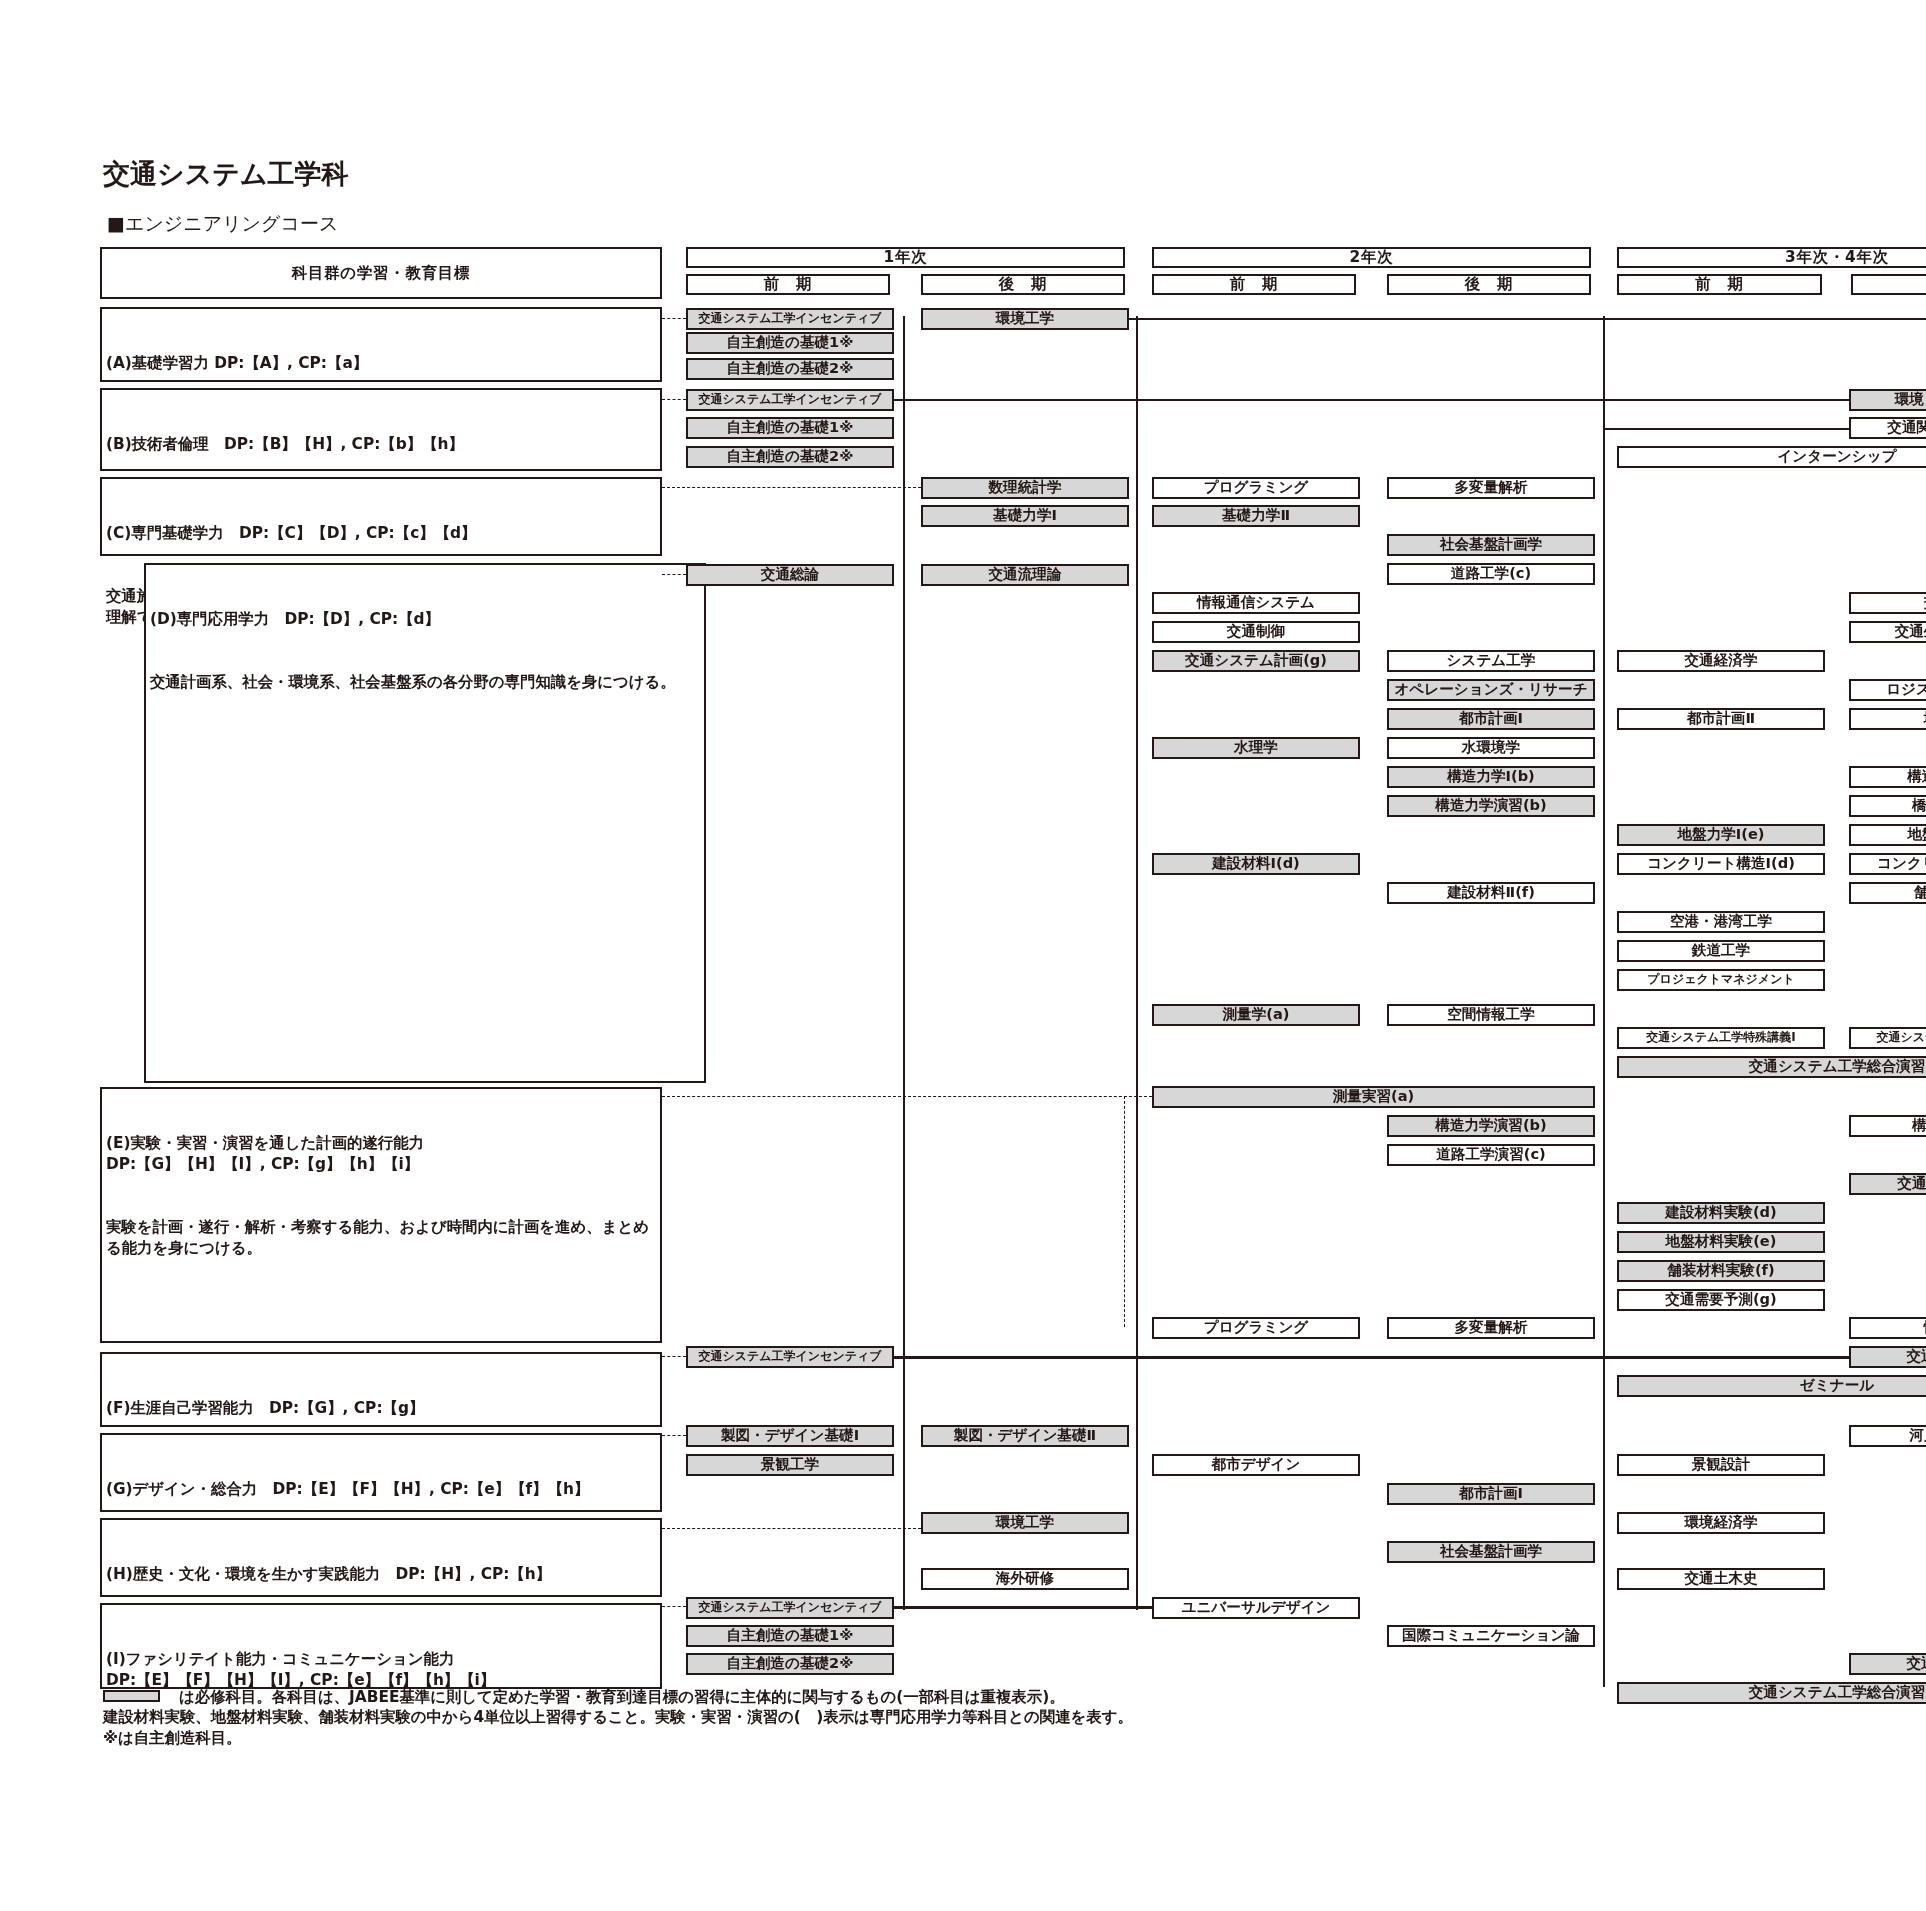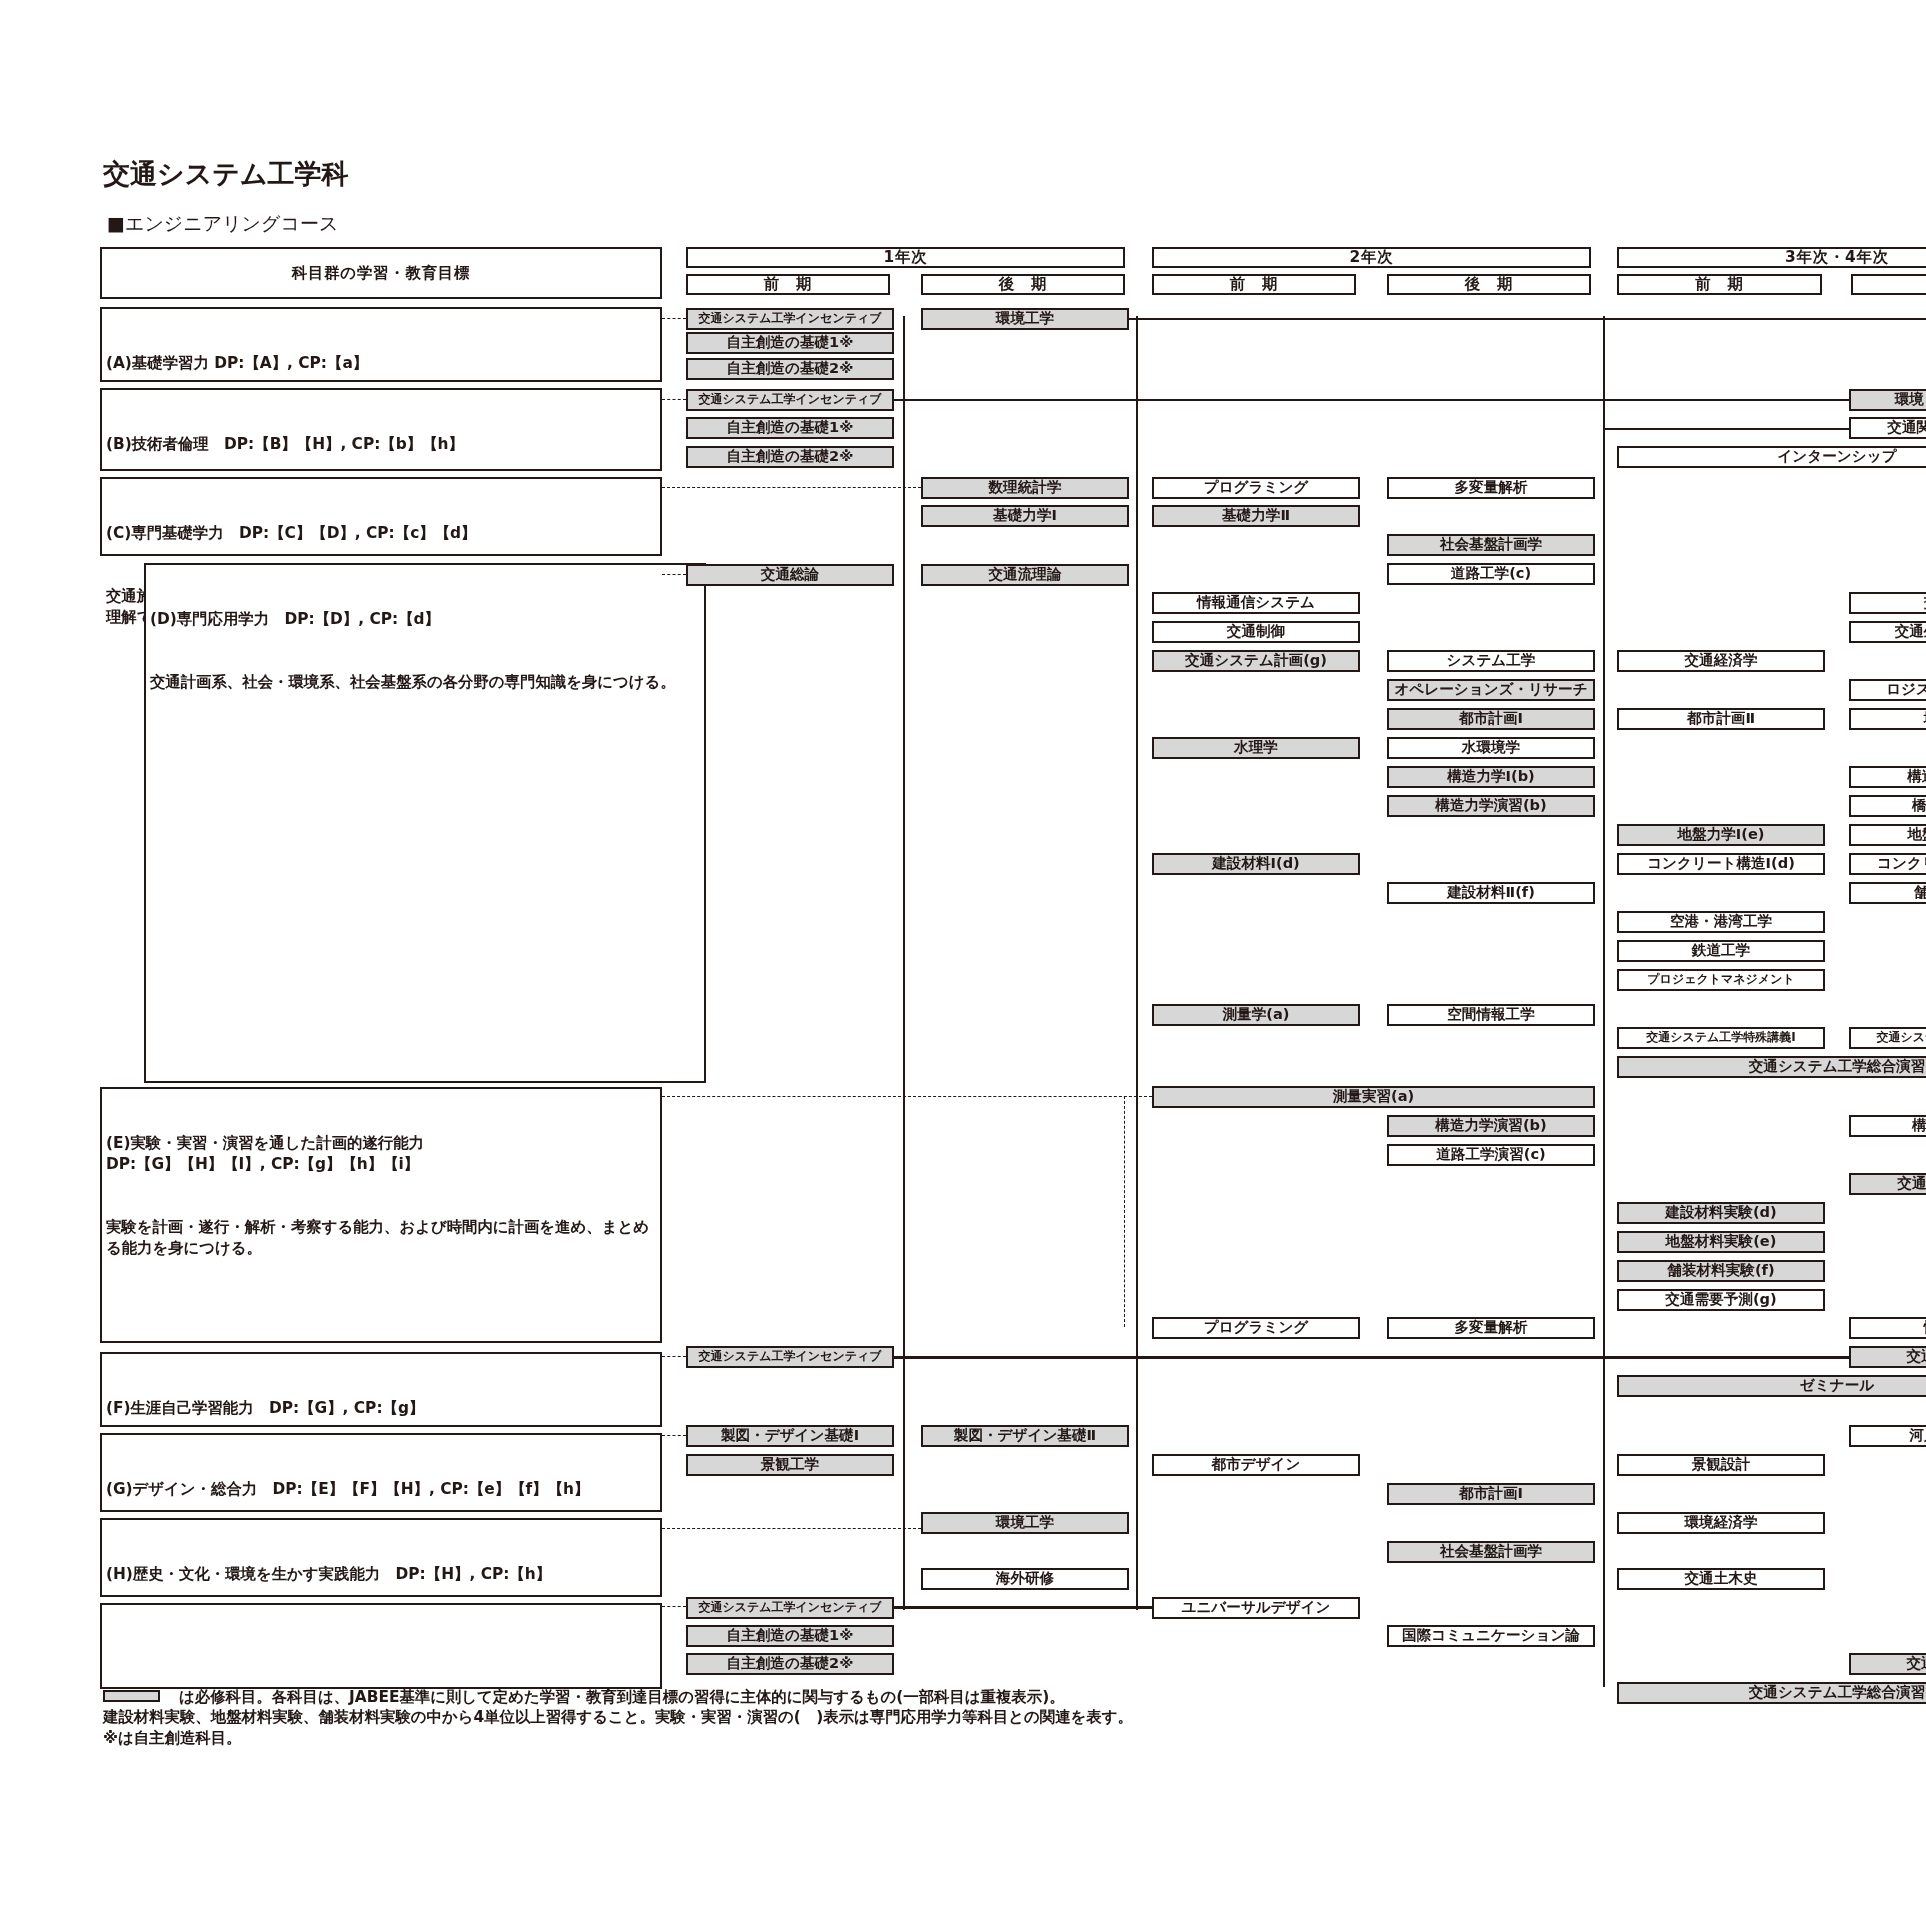--- a/index.html
+++ b/index.html
@@ -68,20 +68,22 @@
 </div>
 <div class="abs goal" style="left:100px; top:1433px; width:562px; height:79px;">
   <div>(G)デザイン・総合力　DP:【E】【F】【H】, CP:【e】【f】【h】</div>
   <div>都市計画・まちづくりと土木交通施設に関連する技術を活用して美しい都市・地域社会をデザインする総合力を身につける。</div>
 </div>
 <div class="abs goal" style="left:100px; top:1518px; width:562px; height:79px;">
   <div>(H)歴史・文化・環境を生かす実践能力　DP:【H】, CP:【h】</div>
   <div>歴史、文化および環境に配慮して社会基盤整備をおこなう土木・交通技術者としての実践能力を身につける。</div>
 </div>
 <div class="abs goal" style="left:100px; top:1603px; width:562px; height:86px;">
+  <div>(I)ファシリテイト能力・コミュニケーション能力
+DP:【E】【F】【H】【I】, CP:【e】【f】【h】【i】</div>
 </div>
 
 <div class="line" style="left:903px; top:316px; width:1.9px; height:1294px;"></div>
 <div class="line" style="left:1136px; top:316px; width:1.9px; height:1294px;"></div>
 <div class="line" style="left:1603px; top:316px; width:1.9px; height:1371px;"></div>
 
 <div class="line" style="left:1129px; top:318px; width:938px; height:1.9px;"></div>
 <div class="line" style="left:894px; top:399px; width:955px; height:1.9px;"></div>
 <div class="line" style="left:1603px; top:428px; width:247px; height:1.9px;"></div>
 <div class="line" style="left:894px; top:1356px; width:955px; height:2.7px;"></div>

